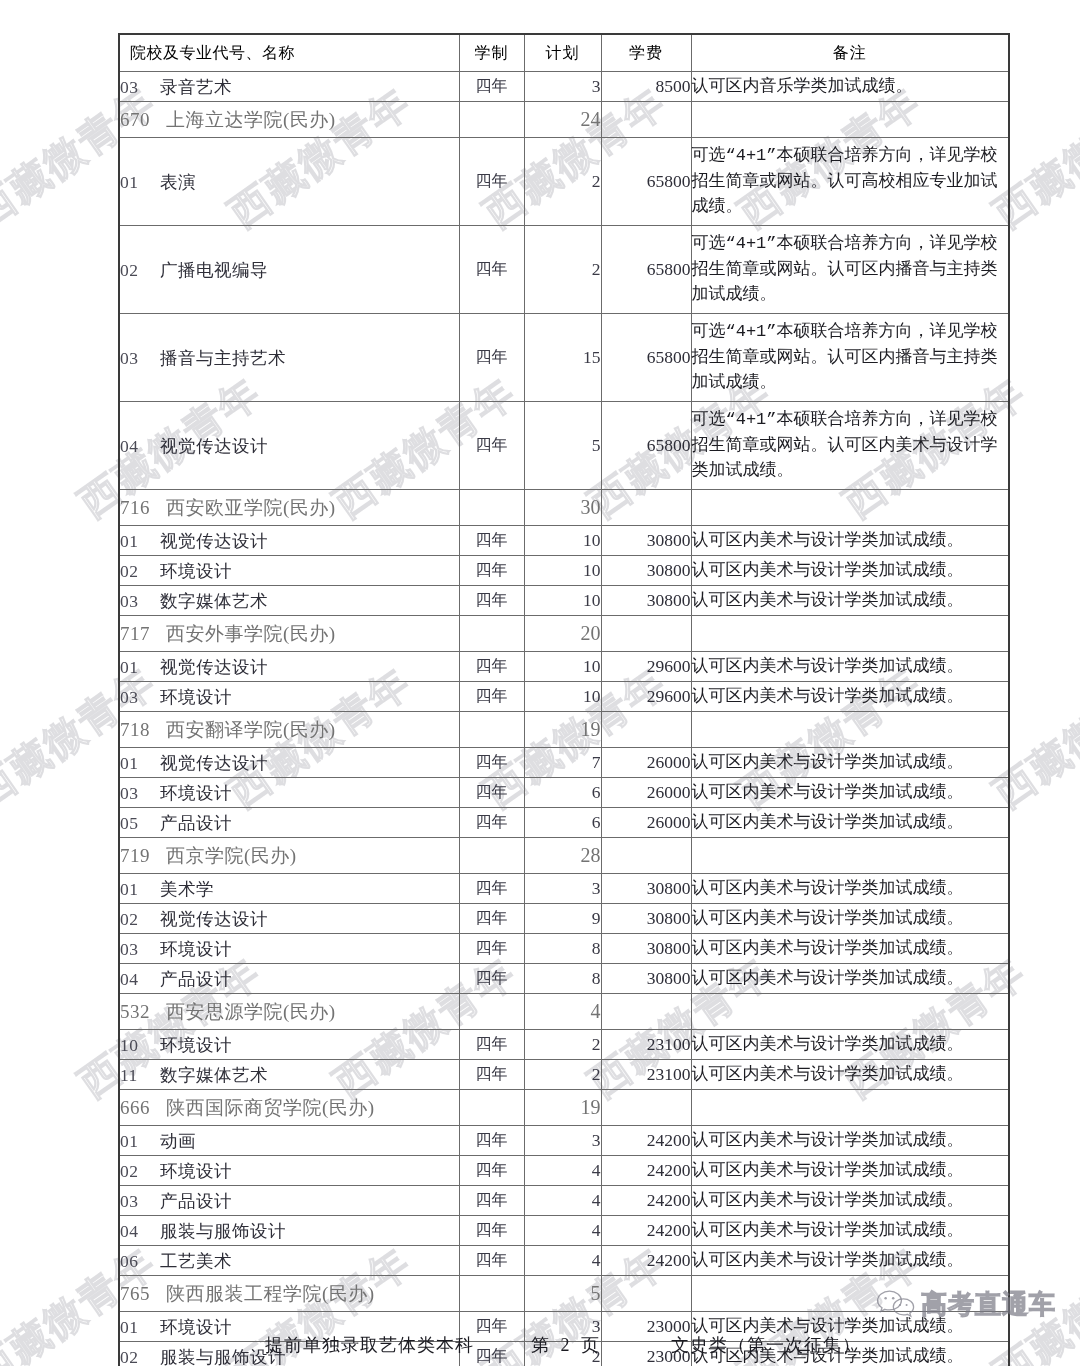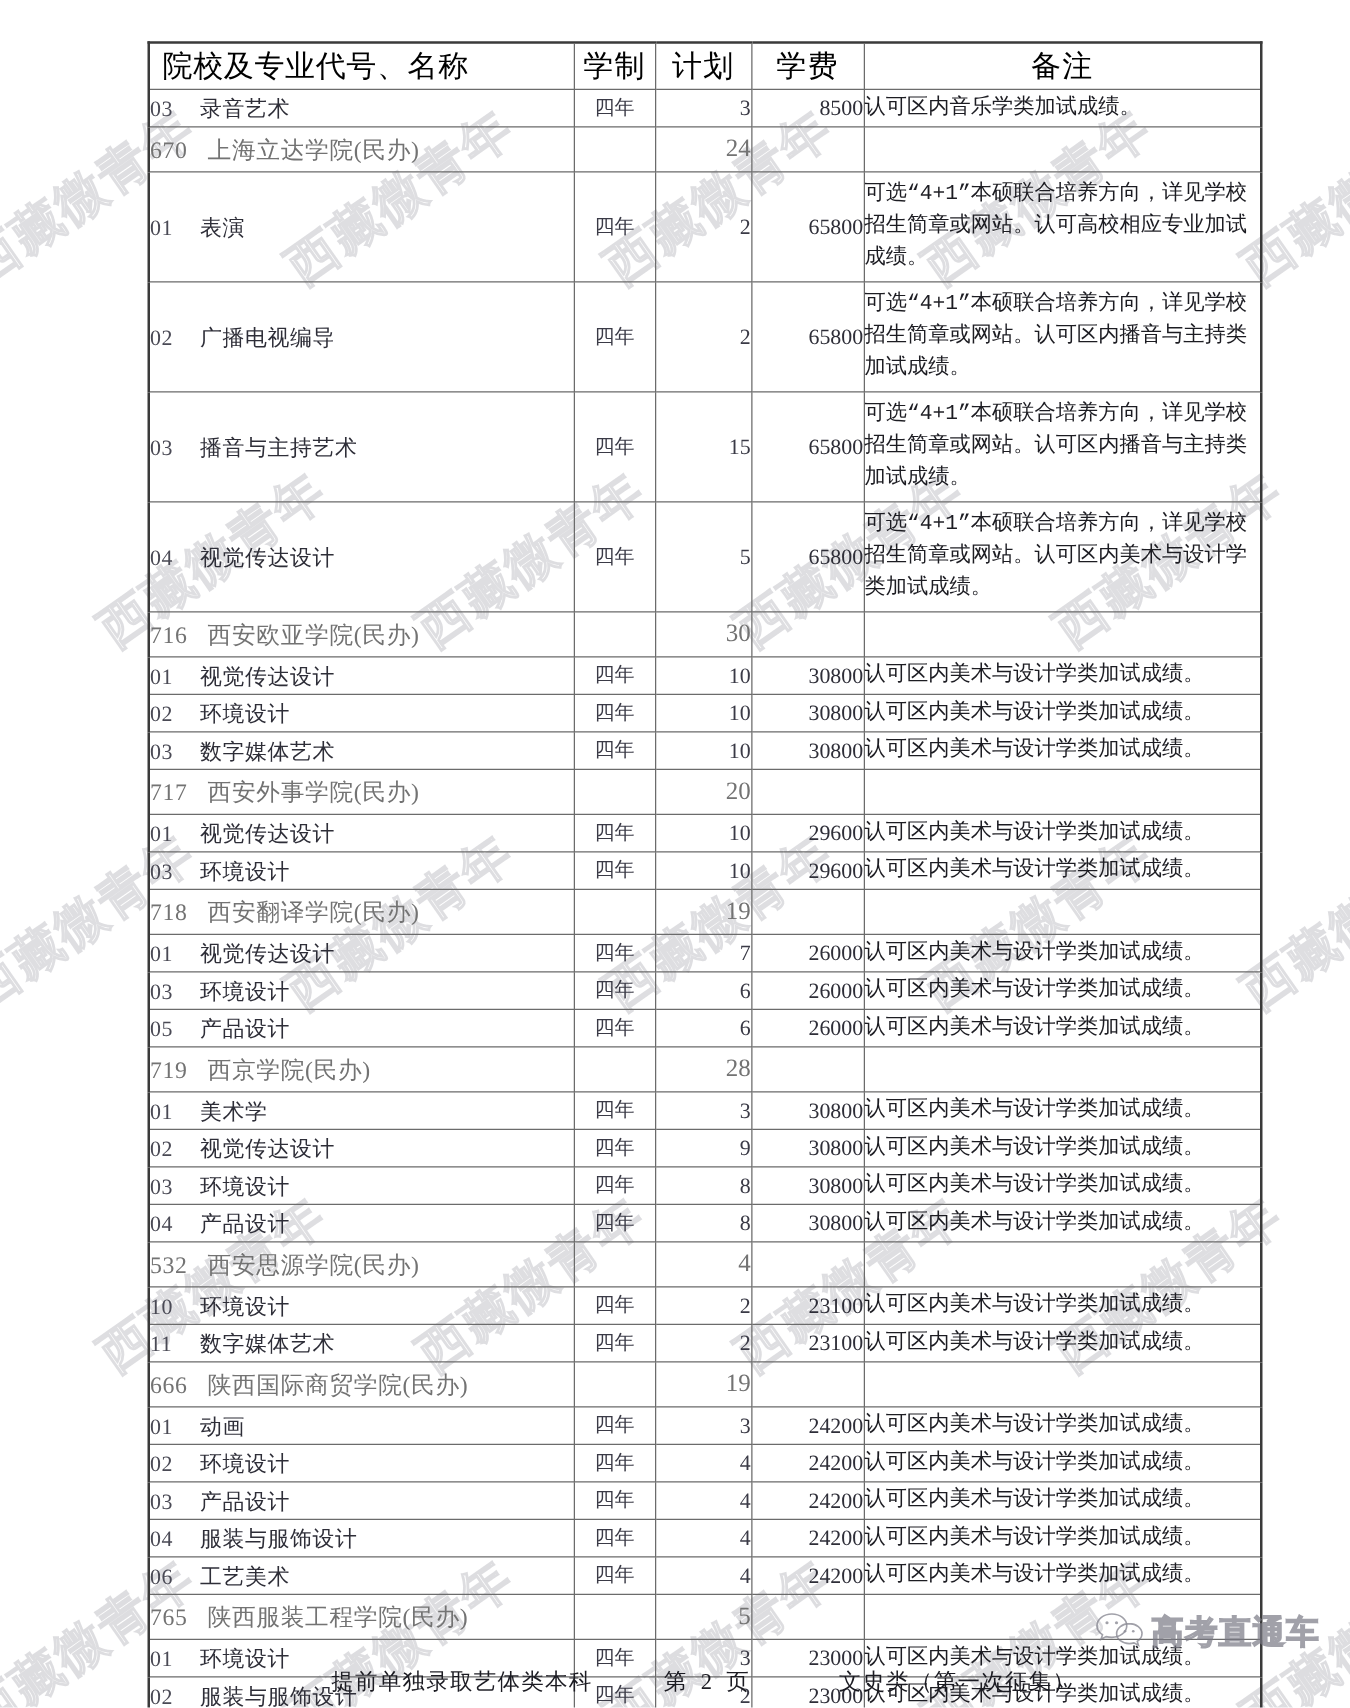--- a/index.html
+++ b/index.html
@@ -66,21 +66,21 @@
 
   
   col.c-name { width: 340px; }
   col.c-len  { width: 65px; }
   col.c-plan { width: 77px; }
   col.c-fee  { width: 90px; }
   col.c-note { width: 318px; }
 
   
   thead th {
-    font-size: 24px;
+    font-size: 16px;
     font-weight: 700;
     color: #000;
     text-align: center;
     height: 36px;
     letter-spacing: 1px;
   }
   th.h-name {
     text-align: left;
     padding-left: 10px !important;
     letter-spacing: 0.5px;

